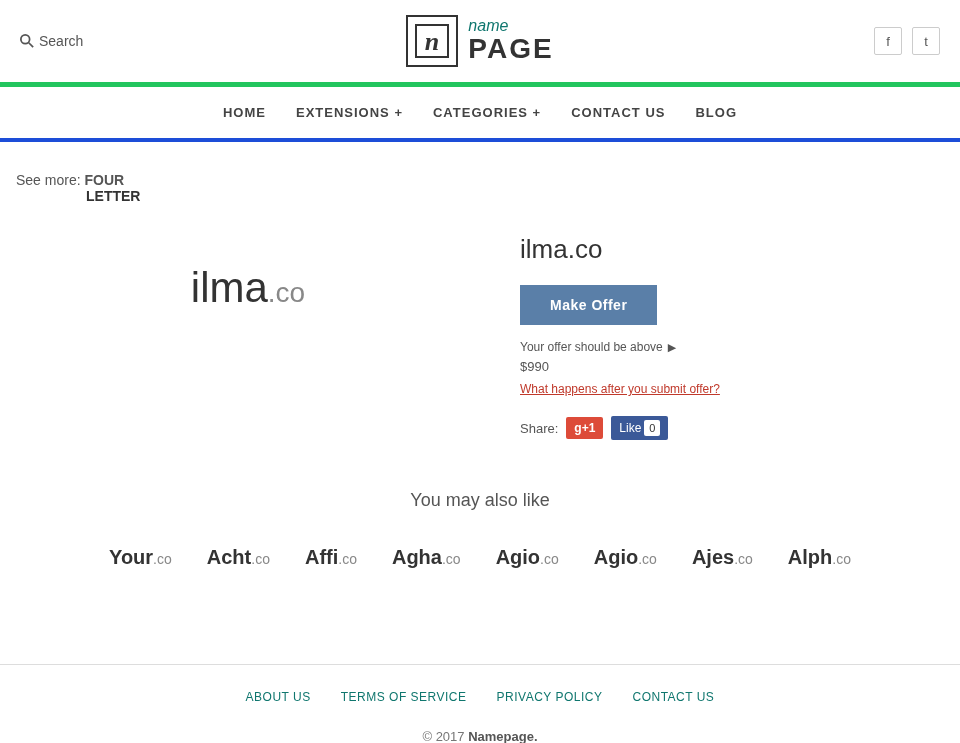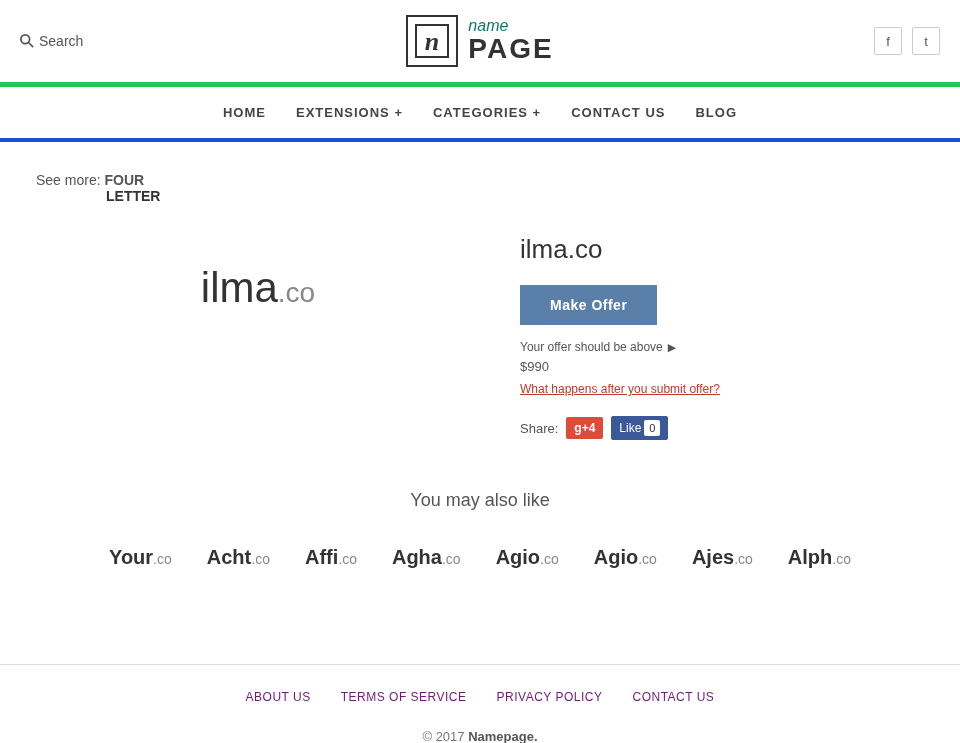--- a/index.html
+++ b/index.html
@@ -99,21 +99,21 @@
       letter-spacing: 1px;
       color: #444;
       cursor: pointer;
       text-transform: uppercase;
     }
 
     
     .main {
       max-width: 960px;
       margin: 0 auto;
-      padding: 30px 36px;
+      padding: 30px 16px;
     }
     .see-more {
       font-size: 14px;
       color: #555;
       margin-bottom: 20px;
     }
     .see-more .value { font-weight: bold; color: #333; display: block; margin-left: 70px; }
 
     .domain-section {
       display: flex;
@@ -258,21 +258,21 @@
       text-align: center;
     }
     .footer-nav {
       display: flex;
       justify-content: center;
       gap: 30px;
       margin-bottom: 25px;
     }
     .footer-nav-item {
       font-size: 12px;
-      color: #701a75;
+      color: #0f766e;
       cursor: pointer;
       letter-spacing: 0.5px;
       text-transform: uppercase;
     }
     .footer-copy {
       font-size: 13px;
       color: #777;
     }
     .footer-copy .namepage {
       color: #555;
@@ -340,21 +340,21 @@
       <div class="domain-title">ilma.co</div>
       <button class="make-offer-btn">Make Offer</button>
       <div class="offer-hint">
         <span>Your offer should be above</span>
         <span class="arrow">▶</span>
       </div>
       <div class="offer-amount">$990</div>
       <div class="what-happens">What happens after you submit offer?</div>
       <div class="share-row">
         <span>Share:</span>
-        <button class="gplus-btn">g+4</button>
+        <button class="gplus-btn">g+1</button>
         <button class="fb-like-btn">
           <span>Like</span>
           <span class="fb-count">0</span>
         </button>
       </div>
     </div>
   </div>
 
   <div class="also-like-section">
     <div class="also-like-title">You may also like</div>

